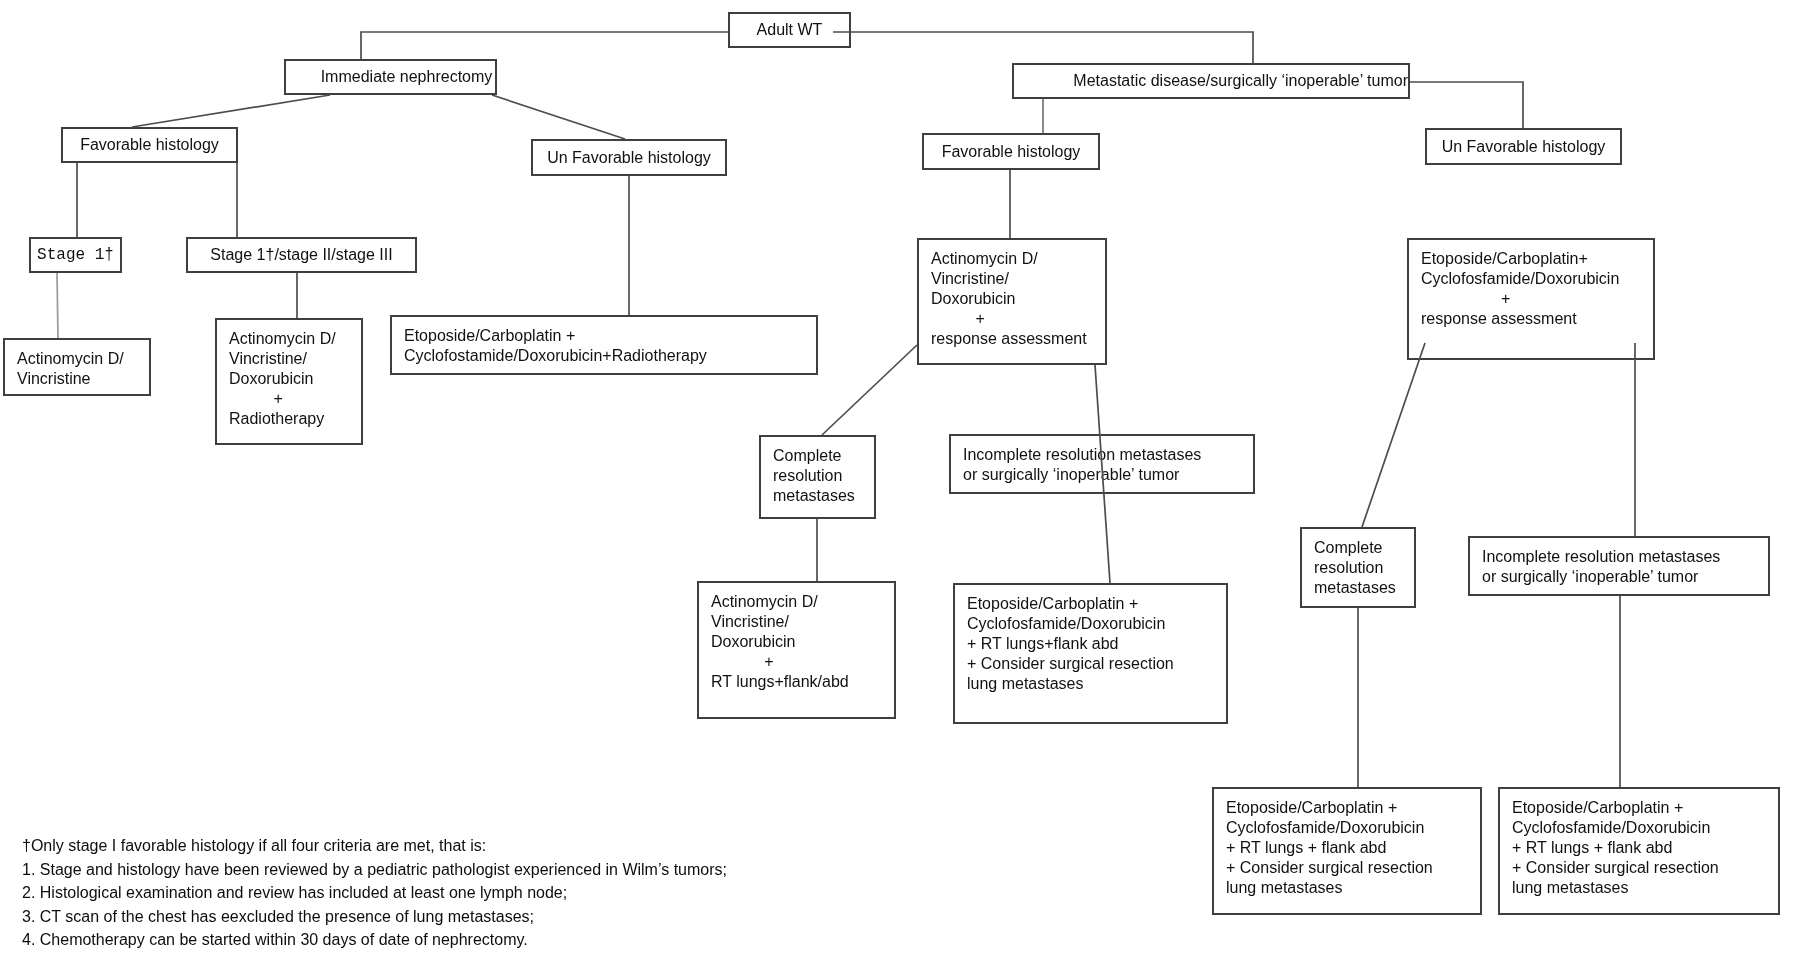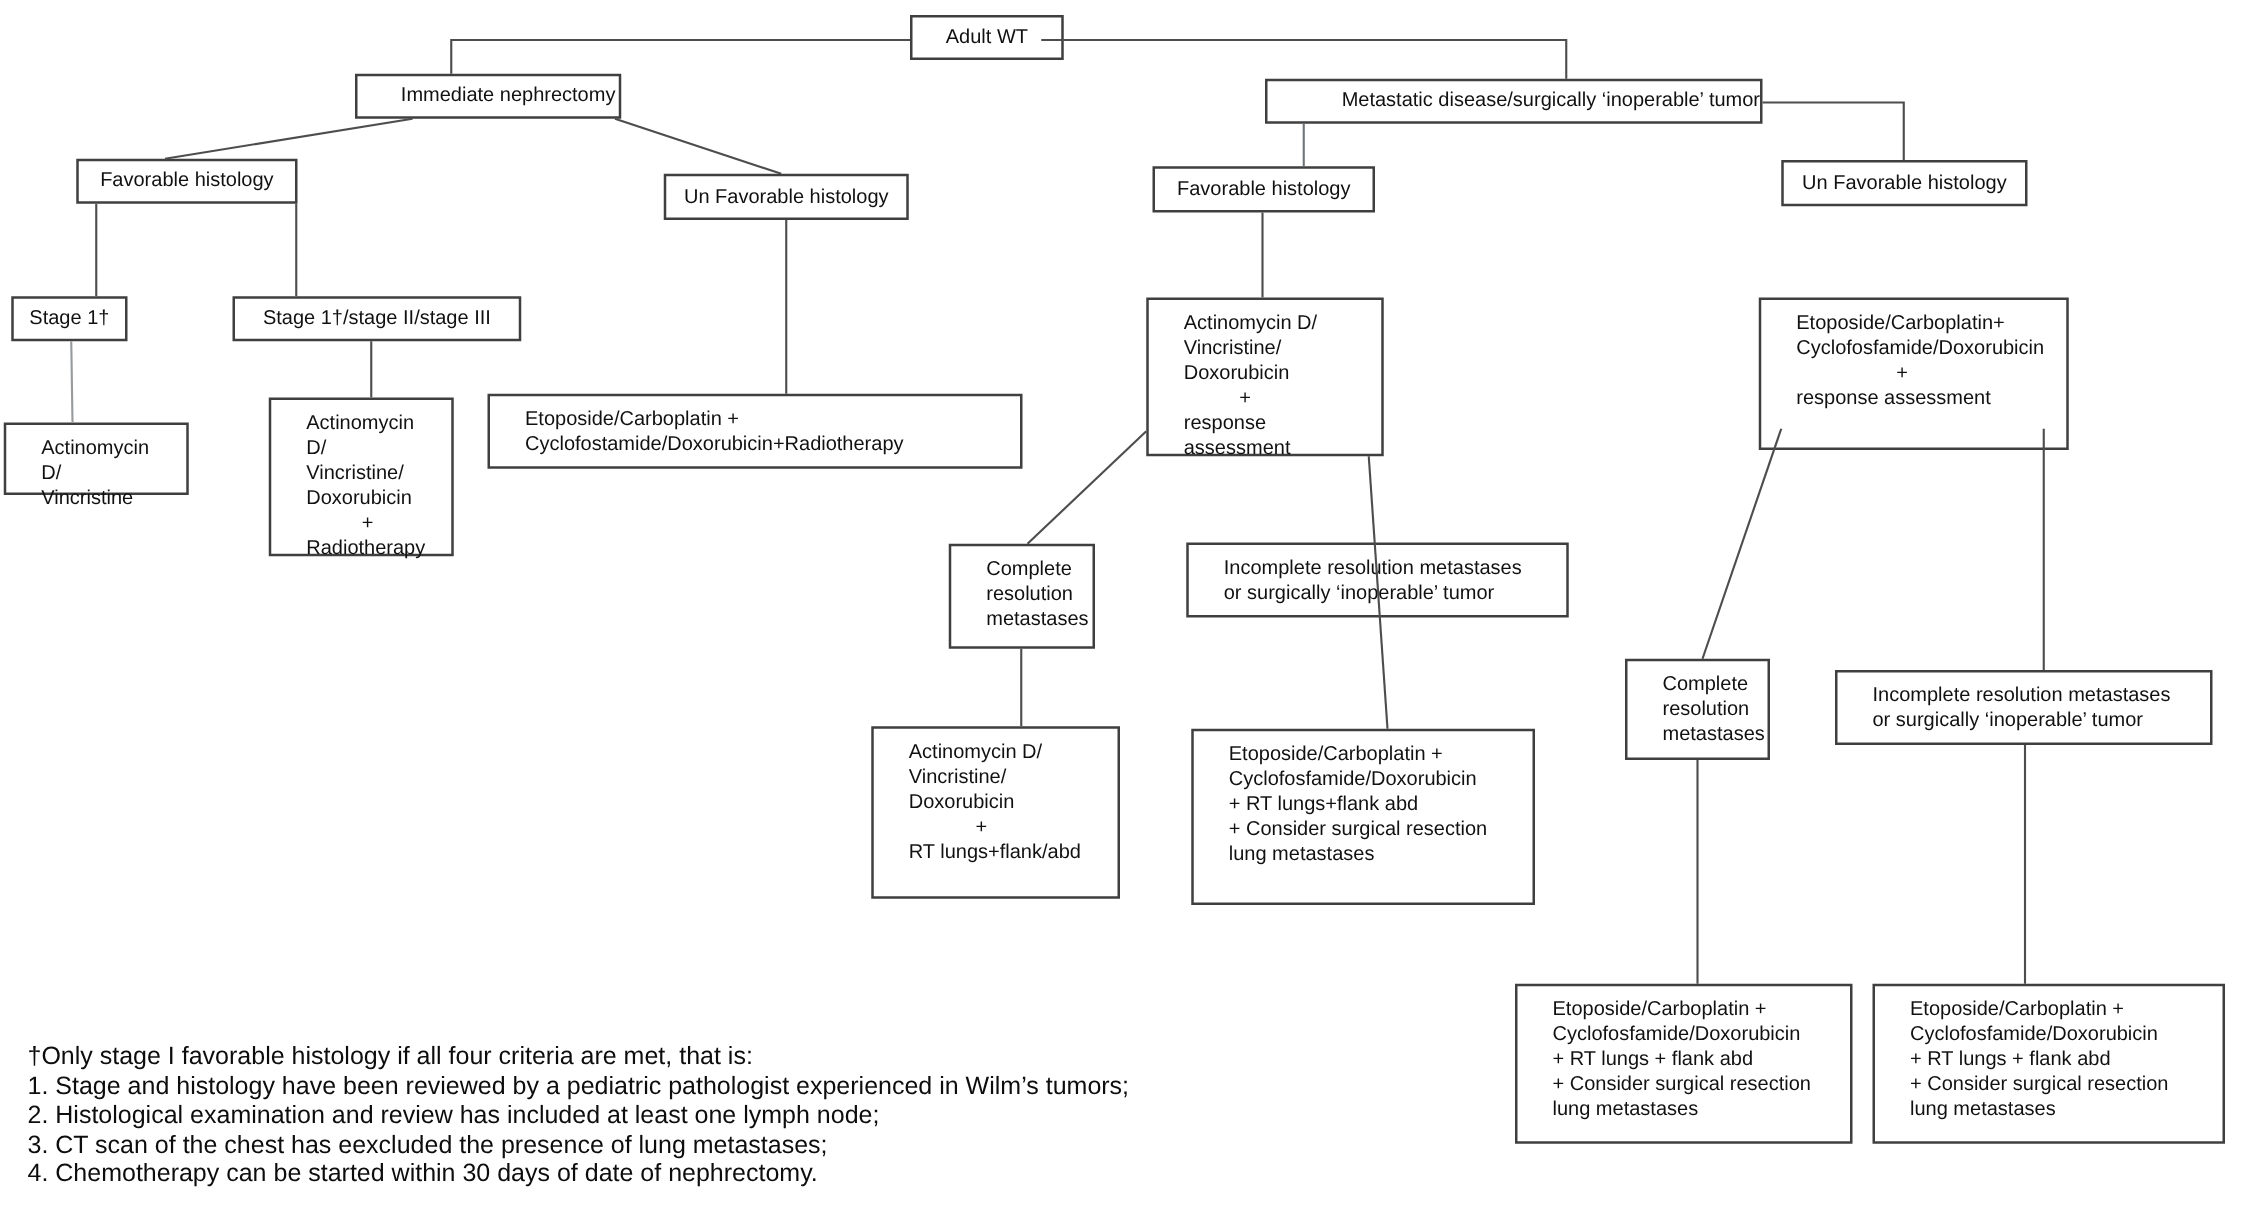--- a/index.html
+++ b/index.html
@@ -40,29 +40,29 @@
   }
   .node.align-center {
     align-items: center;
     justify-content: center;
     text-align: center;
   }
   .node.align-left {
     align-items: flex-start;
     justify-content: flex-start;
     text-align: left;
-    padding: 9px 28px;
+    padding: 9px 12px;
   }
   .footnote {
     position: absolute;
     left: 22px;
     top: 834px;
     z-index: 3;
     color: #0d0d0d;
-    font-size: 20px;
+    font-size: 16px;
     line-height: 23.5px;
     white-space: nowrap;
   }
 </style>
 </head>
 <body>
 
 <div class="canvas">
   <div id="node-layer">
       <div class="node align-center" style="left: 728px; top: 12px; width: 123px; height: 36px;">
@@ -70,21 +70,21 @@
       </div>
       <div class="node align-center" style="left: 284px; top: 59px; width: 213px; height: 36px; padding-left: 32px;">
         <span class="label">Immediate nephrectomy</span>
       </div>
       <div class="node align-center" style="left: 61px; top: 127px; width: 177px; height: 36px;">
         <span class="label">Favorable histology</span>
       </div>
       <div class="node align-center" style="left: 531px; top: 139px; width: 196px; height: 37px;">
         <span class="label">Un Favorable histology</span>
       </div>
-      <div class="node align-center" style="left: 9px; top: 237px; width: 93px; height: 36px;">
+      <div class="node align-center" style="left: 29px; top: 237px; width: 93px; height: 36px; font-family: Liberation Mono, monospace;">
         <span class="label">Stage 1†</span>
       </div>
       <div class="node align-center" style="left: 186px; top: 237px; width: 231px; height: 36px;">
         <span class="label">Stage 1†/stage II/stage III</span>
       </div>
       <div class="node align-left" style="left: 3px; top: 338px; width: 148px; height: 58px;">
         <span class="label">Actinomycin D/
 Vincristine</span>
       </div>
       <div class="node align-left" style="left: 215px; top: 318px; width: 148px; height: 127px;">

